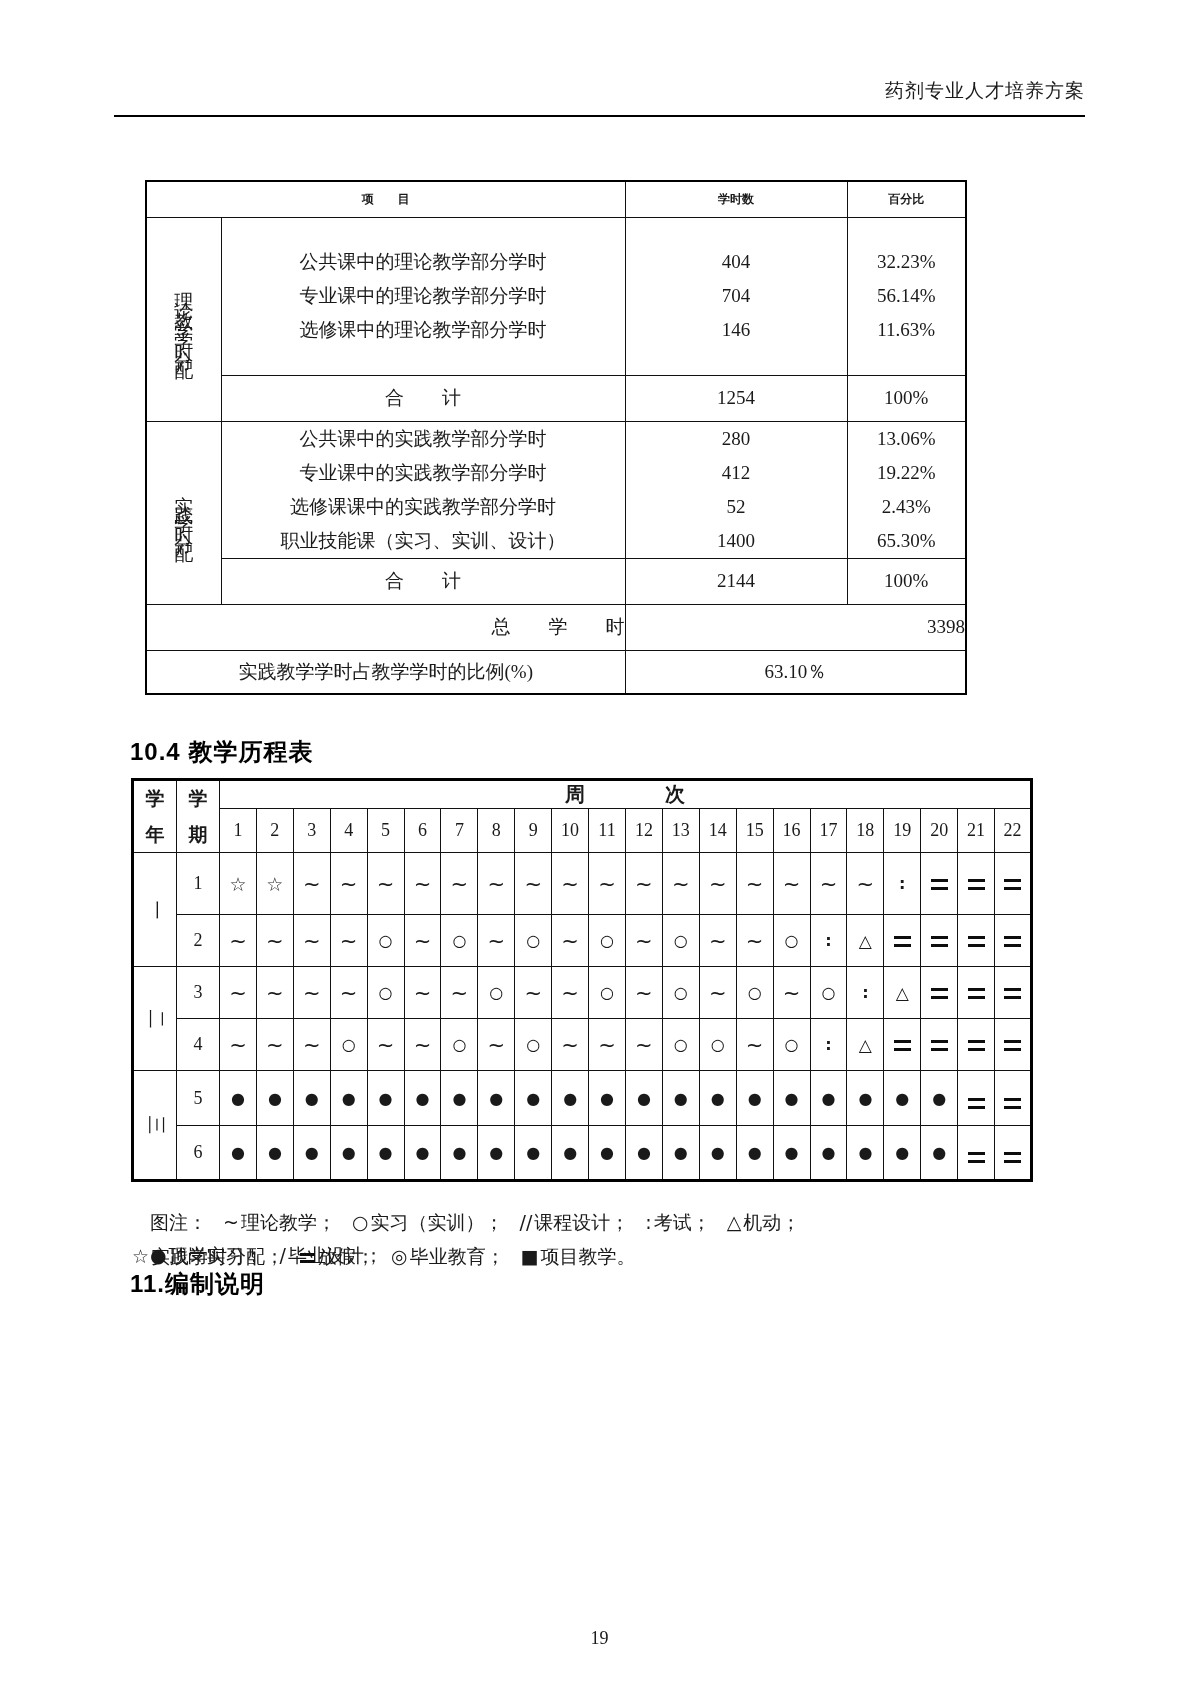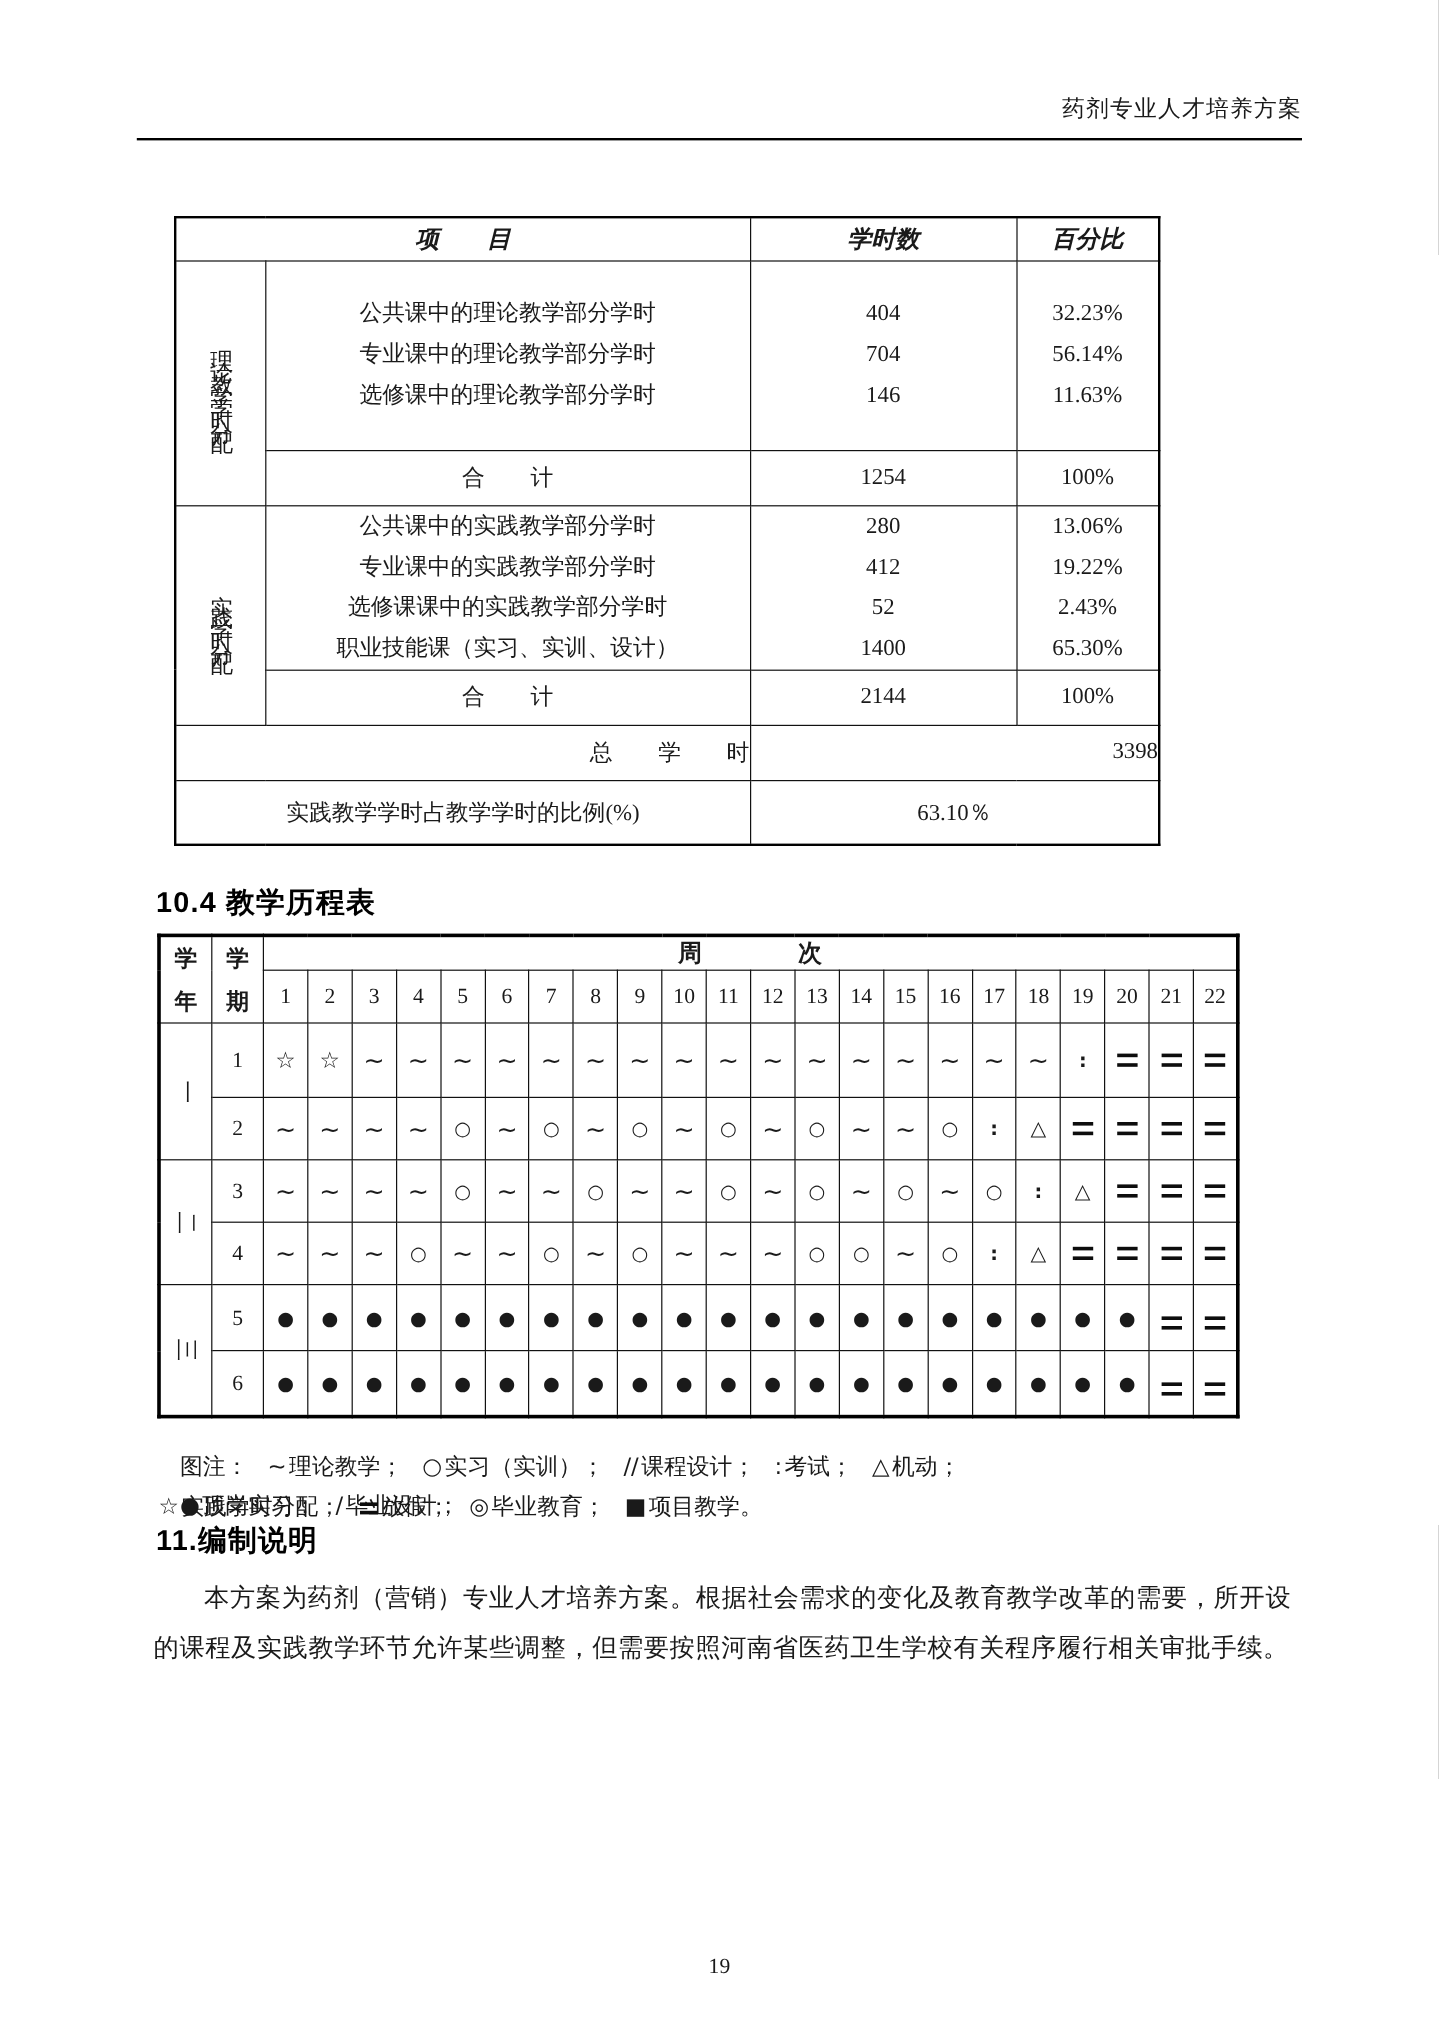--- a/index.html
+++ b/index.html
@@ -29,37 +29,37 @@
   
   table { border-collapse:collapse; }
   .alloc {
     position:absolute; top:180px; left:145px; width:820px;
     table-layout:fixed; font-size:19px;
   }
   .alloc td, .alloc th { border:1.6px solid #111; text-align:center; vertical-align:middle; }
   .alloc { border:2.4px solid #000; }
   .alloc th {
     font-family:"Liberation Sans","DejaVu Sans",sans-serif;
-    font-weight:bold; font-size:20px; height:36px;font-style:italic;
+    font-weight:bold; font-size:12px; height:36px;
   }
   .col-side { width:75px; }
   .col-item { width:404px; }
   .col-hours{ width:222px; }
   .col-pct  { width:119px; }
   .vlabel-cell { padding:6px 0; }
   .vlabel {
     writing-mode:vertical-lr; text-orientation:upright;
     letter-spacing:10px; font-size:19px; margin:0 auto; display:inline-block;
   }
   .rgroup td { height:158px; }
   .rgroup2 td { height:134px;text-align:center; }
   .subtotal td { height:46px;margin-top:28px; }
   .stack-lines div { line-height:34px; }
   .total-row td { height:46px;text-align:right; }
-  .ratio-row td { height:54px; }
+  .ratio-row td { height:44px; }
   
   .sched {
     position:absolute; top:778px; left:131px; width:902px;
     table-layout:fixed; font-size:18px; border:3.2px solid #000;
   }
   .sched td, .sched th { border:1.6px solid #111; text-align:center; vertical-align:middle; padding:0; }
   .sched .year-col { width:44px; }
   .sched .term-col { width:43px; }
   .sched .wk { width:37px; }
   .hdr-stack { height:50px; font-family:"Liberation Sans","DejaVu Sans",sans-serif; font-weight:bold; font-size:19px; }
@@ -391,17 +391,16 @@
           <td class="wcell sym-bars"><span class="bars"></span></td>
         </tr>
       </tbody>
   </table>
 
   <div class="legend" id="legend-line1"><span class="leg-seg"><span>图注：</span></span><span class="leg-seg"><span class="leg-icon">~</span><span>理论教学；</span></span><span class="leg-seg"><span class="leg-icon">○</span><span>实习（实训）；</span></span><span class="leg-seg"><span class="leg-icon">//</span><span>课程设计；</span></span><span class="leg-seg"><span class="leg-icon">:</span><span>考试；</span></span><span class="leg-seg"><span class="leg-icon">△</span><span>机动；</span></span><span class="leg-seg"><span class="leg-icon">●</span><span>顶岗实习；</span></span><span class="leg-seg"><span class="leg-icon">/</span><span>毕业设计；</span></span></div>
   <div class="legend" id="legend-line2"><span class="leg-seg"><span class="leg-icon">☆</span><span>实践学时分配；</span></span><span class="leg-seg"><span class="leg-icon-bars"></span><span>放假；</span></span><span class="leg-seg"><span class="leg-icon">◎</span><span>毕业教育；</span></span><span class="leg-seg"><span class="leg-icon">■</span><span>项目教学。</span></span></div>
 
   <div class="sec-title" id="t11">11.编制说明</div>
 
-  <div class="para">本方案为药剂（营销）专业人才培养方案。根据社会需求的变化及教育教学改革的需要，所开设的课程及实践教学环节允许某些调整，但需要按照河南省医药卫生学校有关程序履行相关审批手续。</div>
 
   <div class="page-num">19</div>
 
 </div>
 
 </body></html>

